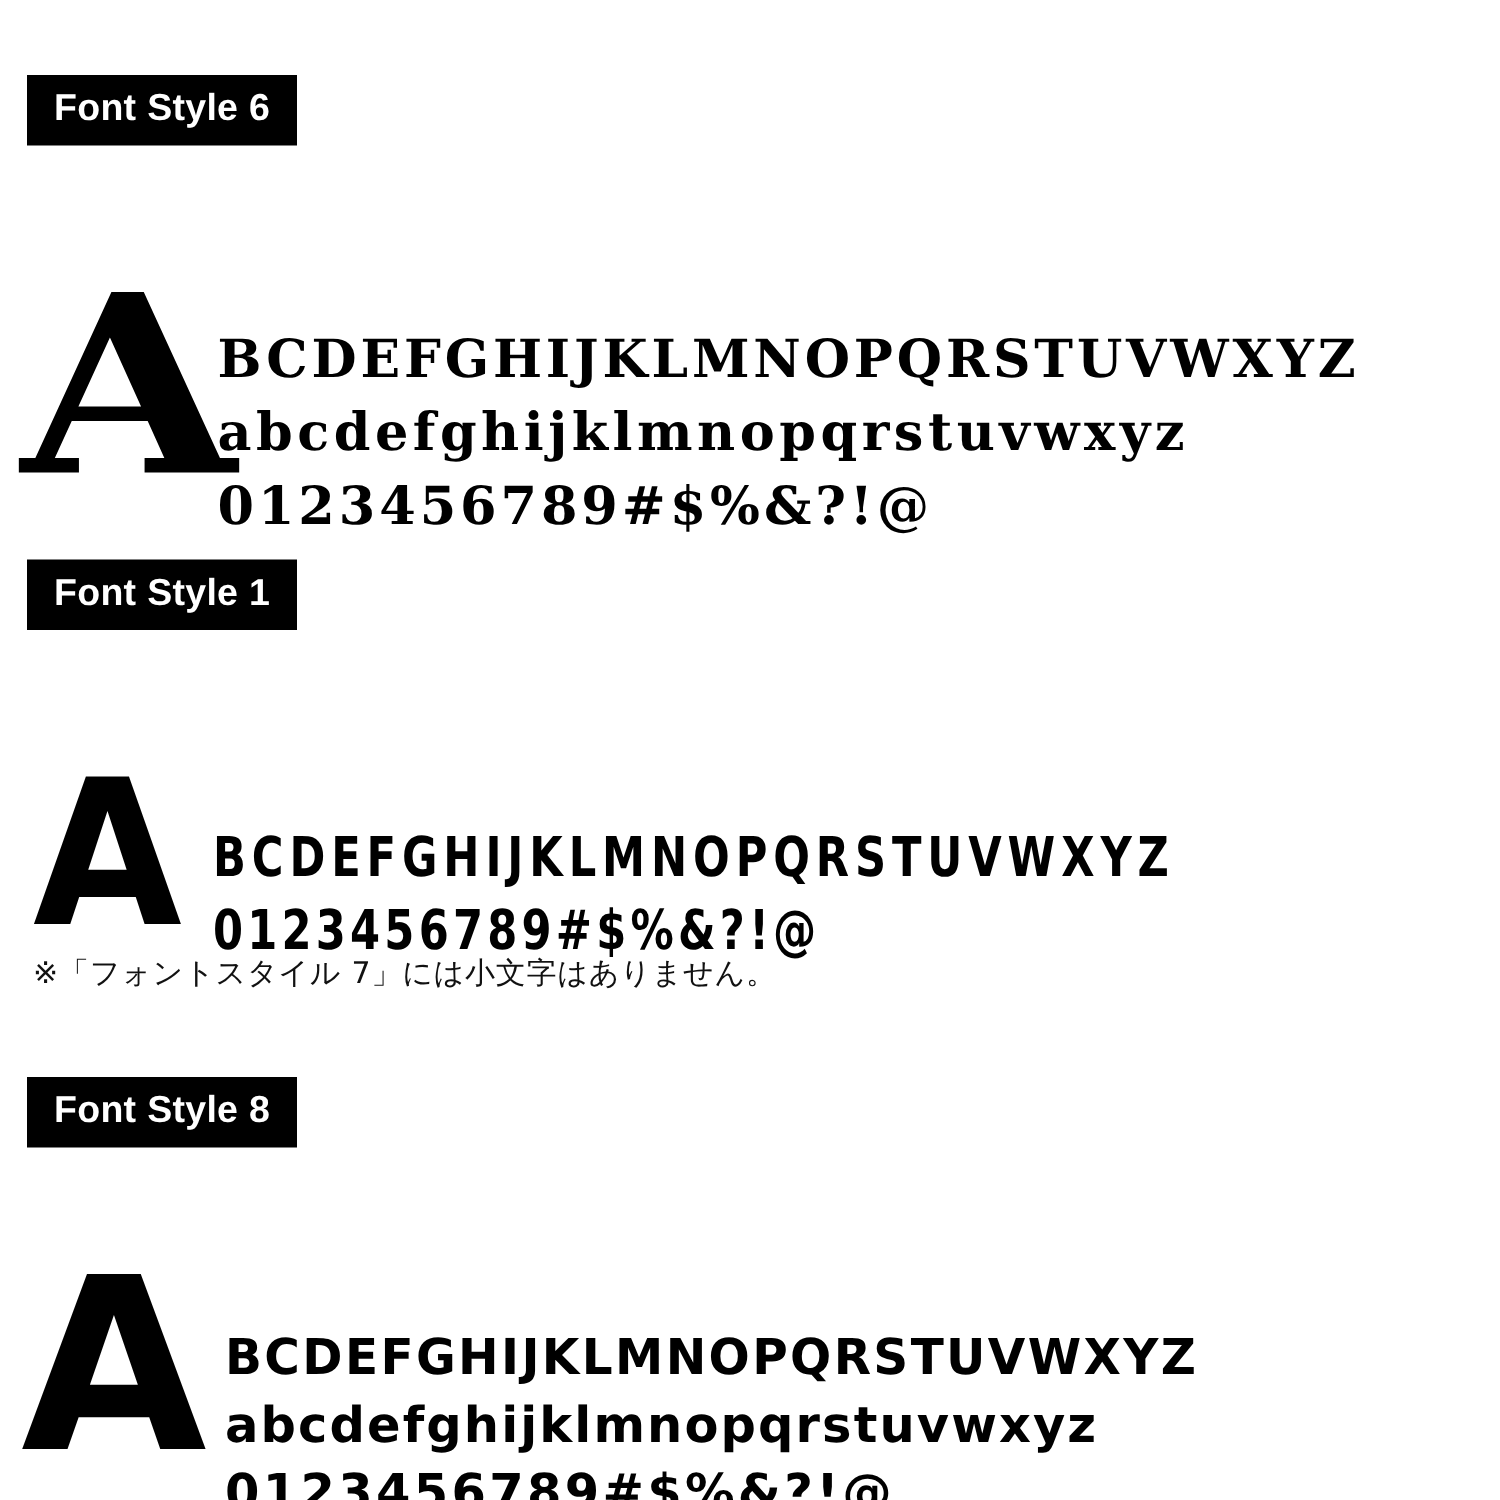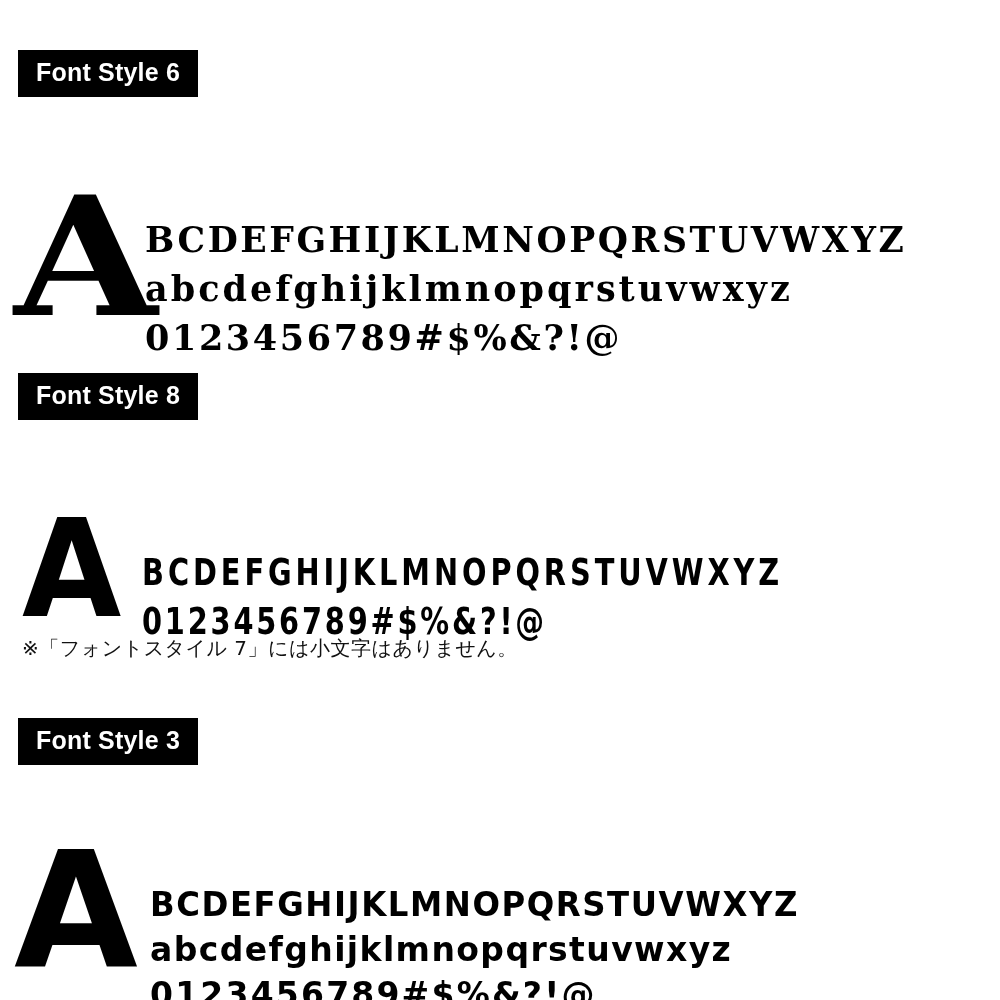--- a/index.html
+++ b/index.html
@@ -195,35 +195,35 @@
       <div class="big-a">A</div>
       <div class="lines">
         <div class="line line-upper">BCDEFGHIJKLMNOPQRSTUVWXYZ</div>
         <div class="line line-lower">abcdefghijklmnopqrstuvwxyz</div>
         <div class="line line-num">0123456789#$%&amp;?!@</div>
       </div>
     </div>
   </div>
 
   <div class="section" id="sec7">
-    <div class="badge">Font Style 8</div>
+    <div class="badge">Font Style 1</div>
 
     <div class="specimen">
       <div class="big-a">A</div>
       <div class="lines">
         <div class="line line-upper">BCDEFGHIJKLMNOPQRSTUVWXYZ</div>
         <div class="line line-num">0123456789#$%&amp;?!@</div>
       </div>
     </div>
 
     <div class="note">※「フォントスタイル 7」には小文字はありません。</div>
   </div>
 
   <div class="section" id="sec8">
-    <div class="badge">Font Style 3</div>
+    <div class="badge">Font Style 8</div>
 
     <div class="specimen">
       <div class="big-a">A</div>
       <div class="lines">
         <div class="line line-upper">BCDEFGHIJKLMNOPQRSTUVWXYZ</div>
         <div class="line line-lower">abcdefghijklmnopqrstuvwxyz</div>
         <div class="line line-num">0123456789#$%&amp;?!@</div>
       </div>
     </div>
   </div>

